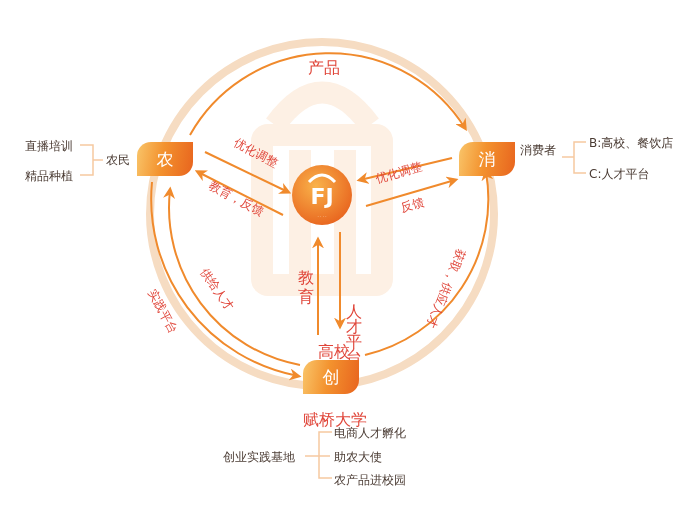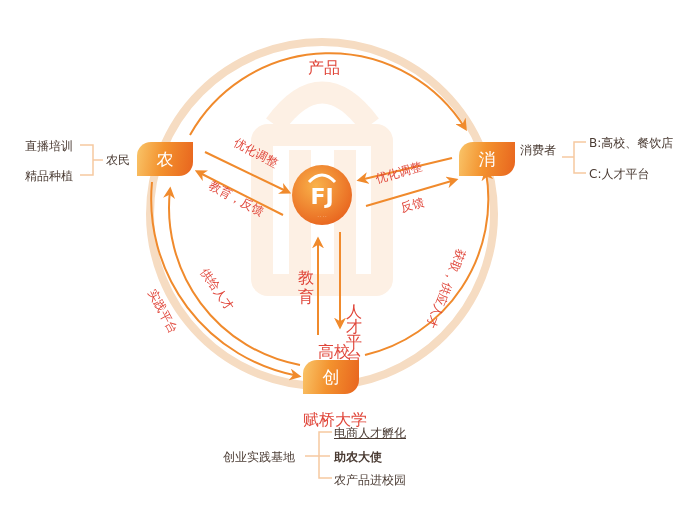--- a/index.html
+++ b/index.html
@@ -109,16 +109,16 @@
   
   <div class="lbl" style="left:25px;top:138px;">直播培训</div>
   <div class="lbl" style="left:25px;top:168px;">精品种植</div>
 
   
   <div class="lbl" style="left:589px;top:135px;">B:高校、餐饮店</div>
   <div class="lbl" style="left:589px;top:166px;">C:人才平台</div>
 
   
   <div class="lbl" style="left:223px;top:449px;">创业实践基地</div>
-  <div class="lbl" style="left:334px;top:425px;text-decoration:underline;">电商人才孵化</div>
-  <div class="lbl" style="left:334px;top:449px;font-weight:bold;">助农大使</div>
+  <div class="lbl" style="left:334px;top:425px;">电商人才孵化</div>
+  <div class="lbl" style="left:334px;top:449px;">助农大使</div>
   <div class="lbl" style="left:334px;top:472px;">农产品进校园</div>
 </div>
 
 </body></html>

